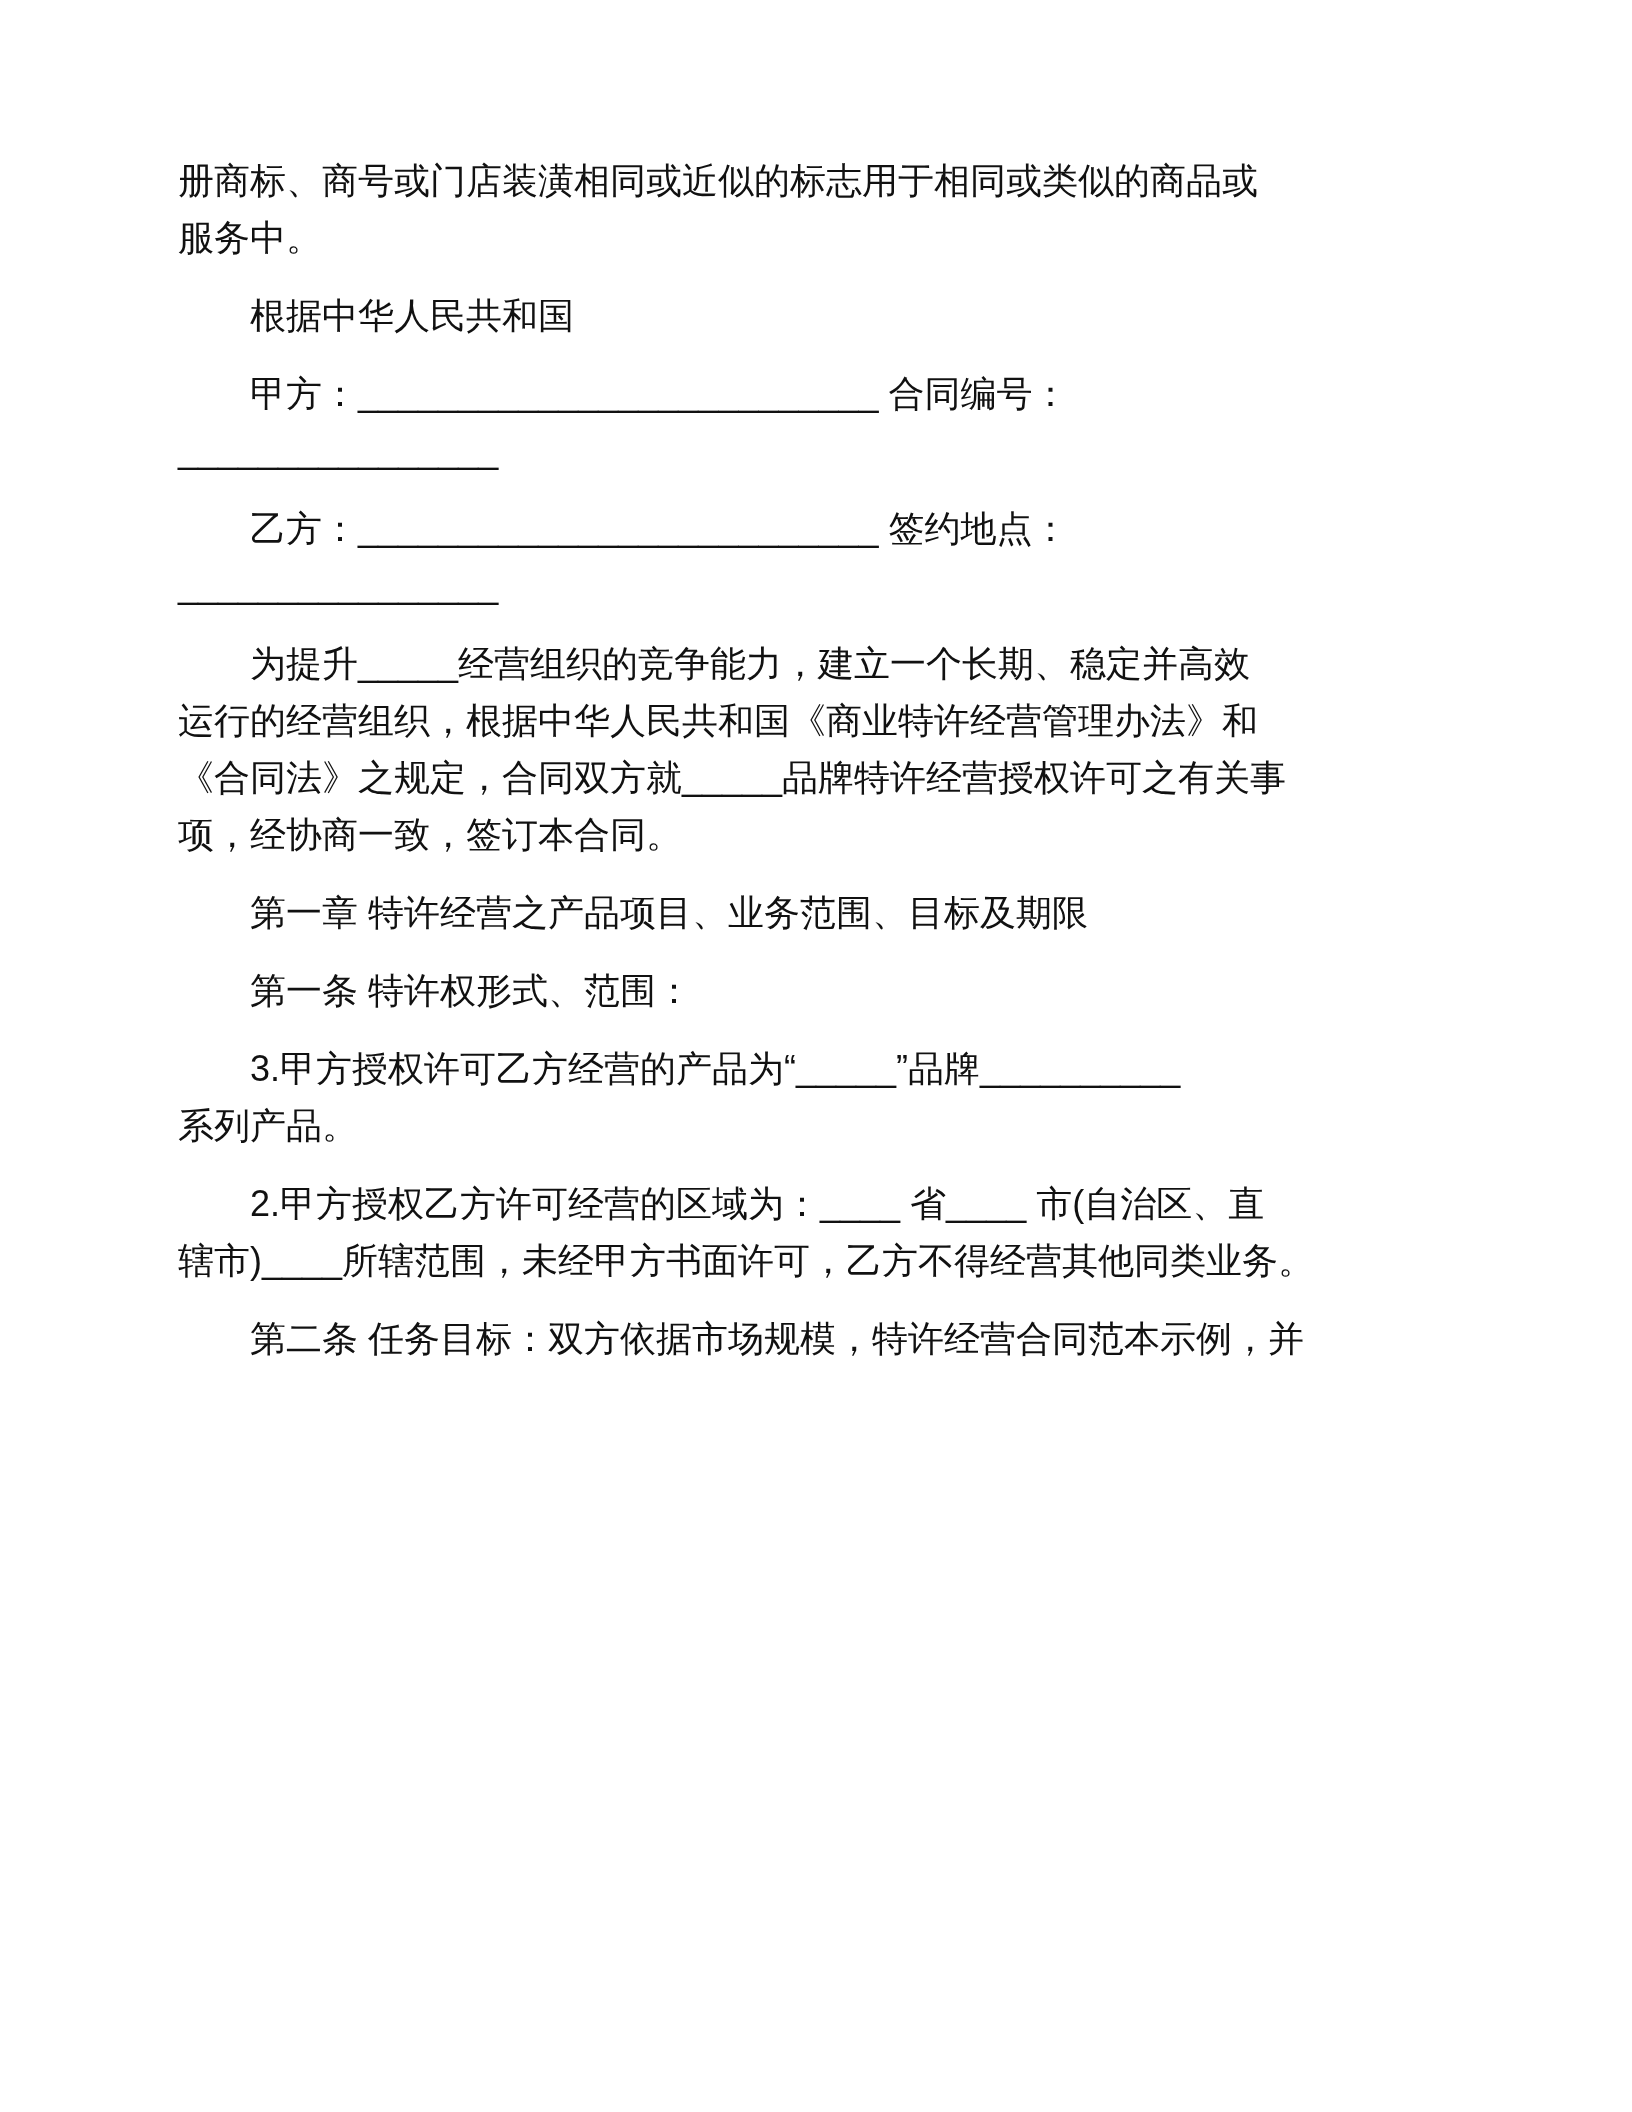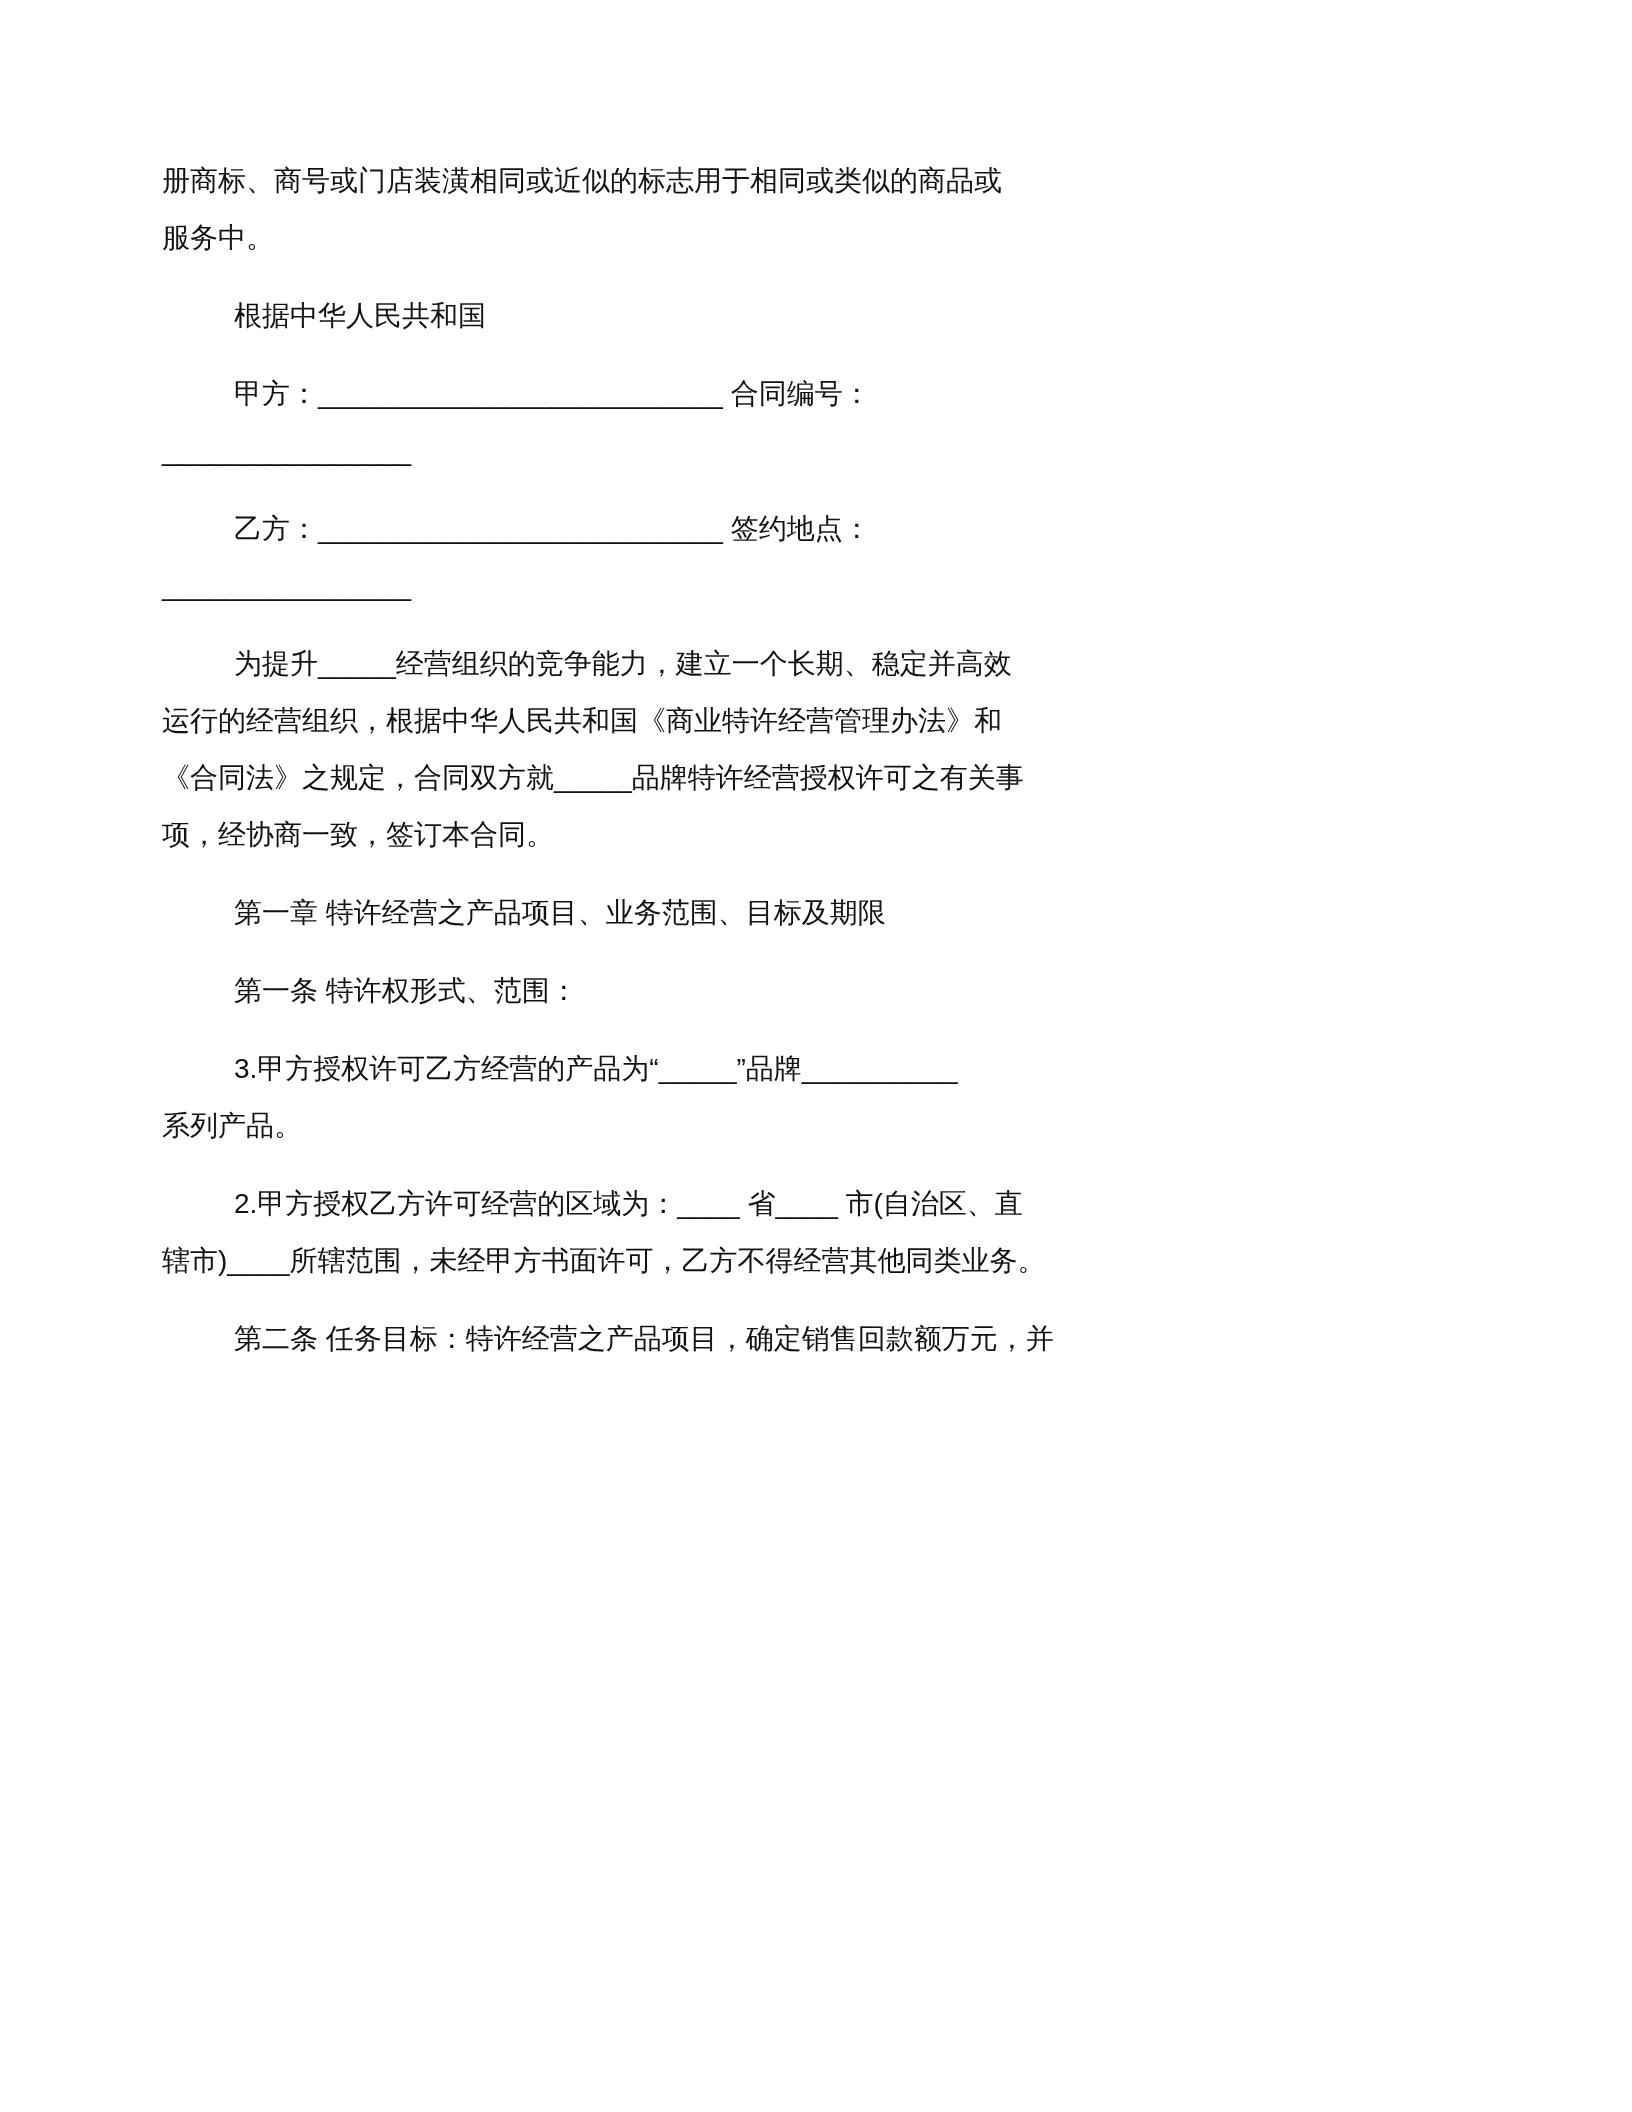--- a/index.html
+++ b/index.html
@@ -10,24 +10,24 @@
       width: 1632px;
       height: 2112px;
       background: #ffffff;
       font-family: "Liberation Sans", "DejaVu Sans", sans-serif;
       color: #111111;
       overflow: hidden;
     }
 
     .content {
       position: absolute;
-      left: 162px;
+      left: 178px;
       top: 152px;
       width: 1320px;
-      font-size: 28px;
+      font-size: 36px;
       line-height: 57px;
     }
 
     .para { margin-bottom: 21px; }
 
     .line {
       white-space: nowrap;
     }
 
     .indent { padding-left: 72px; }
@@ -78,17 +78,17 @@
       <div class="line indent">3.甲方授权许可乙方经营的产品为“_____”品牌__________</div>
       <div class="line">系列产品。</div>
     </div>
 
     <div class="para">
       <div class="line indent">2.甲方授权乙方许可经营的区域为：____ 省____ 市(自治区、直</div>
       <div class="line">辖市)____所辖范围，未经甲方书面许可，乙方不得经营其他同类业务。</div>
     </div>
 
     <div class="para">
-      <div class="line indent">第二条 任务目标：特许经营之产品项目，确定销售回款额万元，并</div>
+      <div class="line indent">第二条 任务目标：双方依据市场规模，特许经营合同范本示例，并</div>
     </div>
 
   </div>
 </div>
 
 </body></html>

